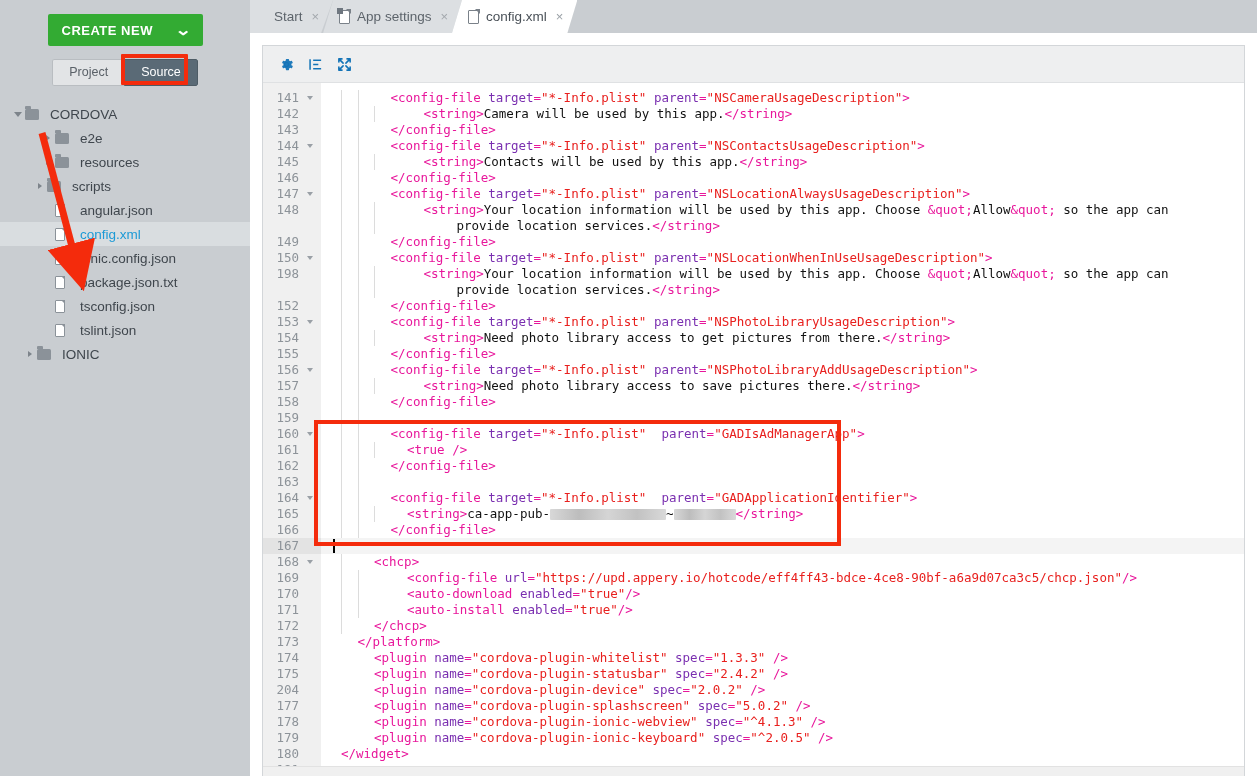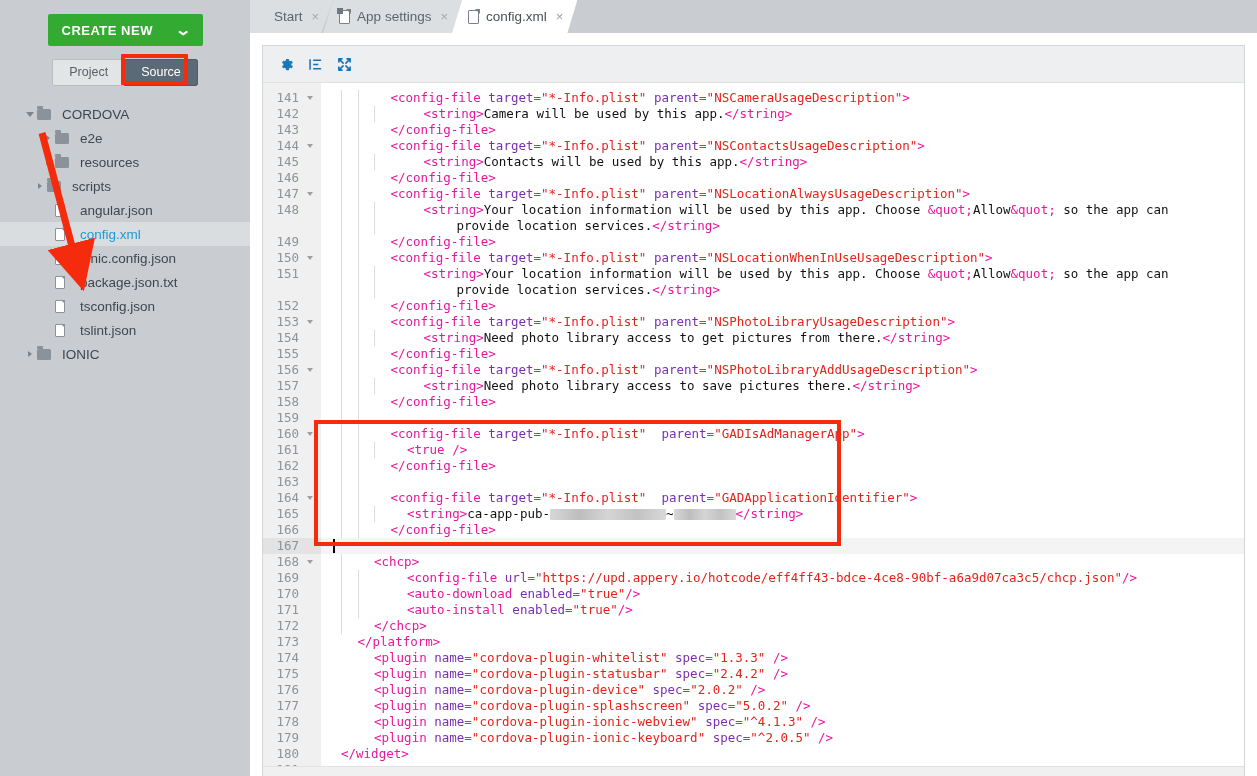--- a/index.html
+++ b/index.html
@@ -226,21 +226,21 @@
 
       <div class="seg-wrap">
         <div class="seg">
           <div class="seg-btn">Project</div>
           <div class="seg-btn active">Source</div>
         </div>
         <div class="seg-annot"></div>
       </div>
 
       <div class="tree" id="tree">
-          <div class="tree-row" style="padding-left: 22px; text-align: right;">
+          <div class="tree-row" style="padding-left: 10px; text-align: right;">
             <span class="tw">
               <i class="tri open"></i>
             </span>
             <span class="ti">
               <i class="folder-ic"></i>
             </span>
             <span class="tree-label">CORDOVA</span>
           </div>
           <div class="tree-row" style="padding-left: 40px;">
             <span class="tw">
@@ -392,21 +392,21 @@
               <div class="ln">142</div>
               <div class="ln">143</div>
               <div class="ln">144<i class="fold"></i></div>
               <div class="ln">145</div>
               <div class="ln">146</div>
               <div class="ln">147<i class="fold"></i></div>
               <div class="ln">148</div>
               <div class="ln"></div>
               <div class="ln">149</div>
               <div class="ln">150<i class="fold"></i></div>
-              <div class="ln">151</div>
+              <div class="ln">198</div>
               <div class="ln"></div>
               <div class="ln">152</div>
               <div class="ln">153<i class="fold"></i></div>
               <div class="ln">154</div>
               <div class="ln">155</div>
               <div class="ln">156<i class="fold"></i></div>
               <div class="ln">157</div>
               <div class="ln">158</div>
               <div class="ln">159</div>
               <div class="ln">160<i class="fold"></i></div>
@@ -418,21 +418,21 @@
               <div class="ln">166</div>
               <div class="ln cur">167</div>
               <div class="ln">168<i class="fold"></i></div>
               <div class="ln">169</div>
               <div class="ln">170</div>
               <div class="ln">171</div>
               <div class="ln">172</div>
               <div class="ln">173</div>
               <div class="ln">174</div>
               <div class="ln">175</div>
-              <div class="ln">176</div>
+              <div class="ln">204</div>
               <div class="ln">177</div>
               <div class="ln">178</div>
               <div class="ln">179</div>
               <div class="ln">180</div>
               <div class="ln">181</div>
             </div>
           <div class="codecol" id="codecol">
               <div class="cl"><i class="ig" style="left: 20px;"></i><i class="ig" style="left: 36.5px;"></i><span style="display: inline-block; width: 61.5px;"></span><span class="tg">&lt;config-file </span><span class="at">target</span><span class="tg">=</span><span class="av">"*-Info.plist"</span><span class="tg"> </span><span class="at">parent</span><span class="tg">=</span><span class="av">"NSCameraUsageDescription"</span><span class="tg">&gt;</span></div>
               <div class="cl"><i class="ig" style="left: 20px;"></i><i class="ig" style="left: 36.5px;"></i><i class="ig" style="left: 53px;"></i><span style="display: inline-block; width: 94.5px;"></span><span class="tg">&lt;string&gt;</span><span class="tx">Camera will be used by this app.</span><span class="tg">&lt;/string&gt;</span></div>
               <div class="cl"><i class="ig" style="left: 20px;"></i><i class="ig" style="left: 36.5px;"></i><span style="display: inline-block; width: 61.5px;"></span><span class="tg">&lt;/config-file&gt;</span></div>

